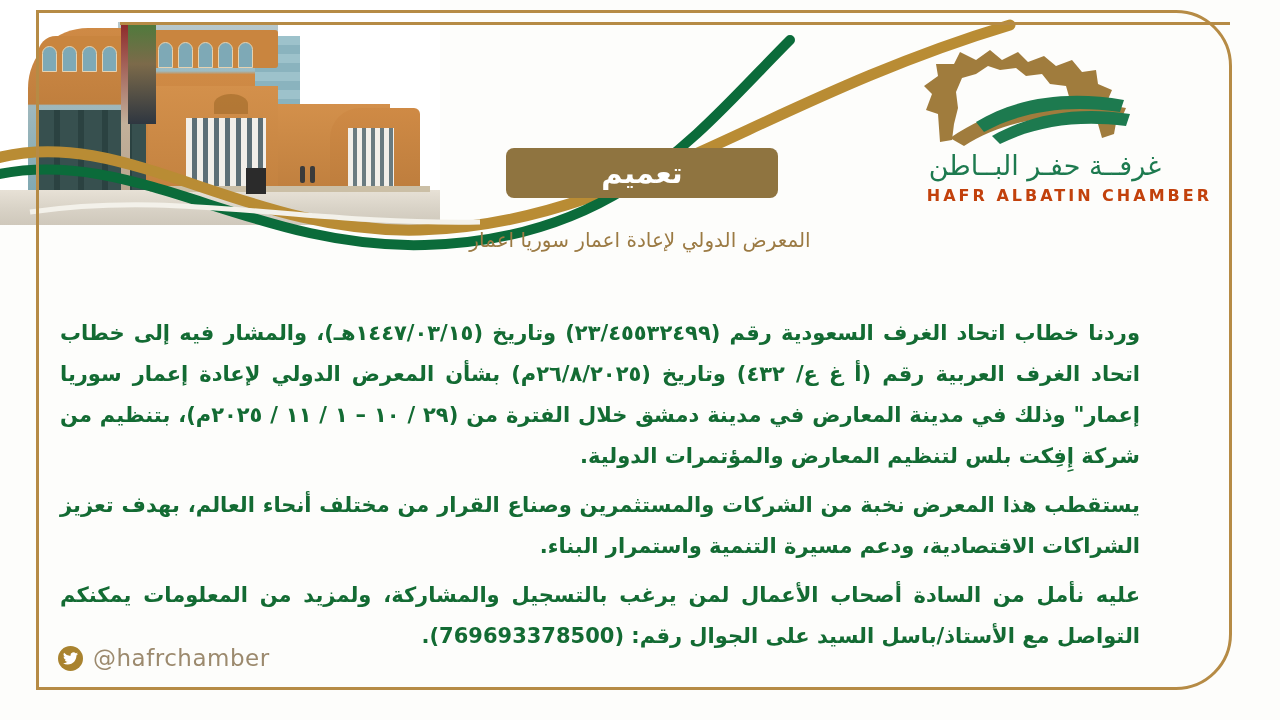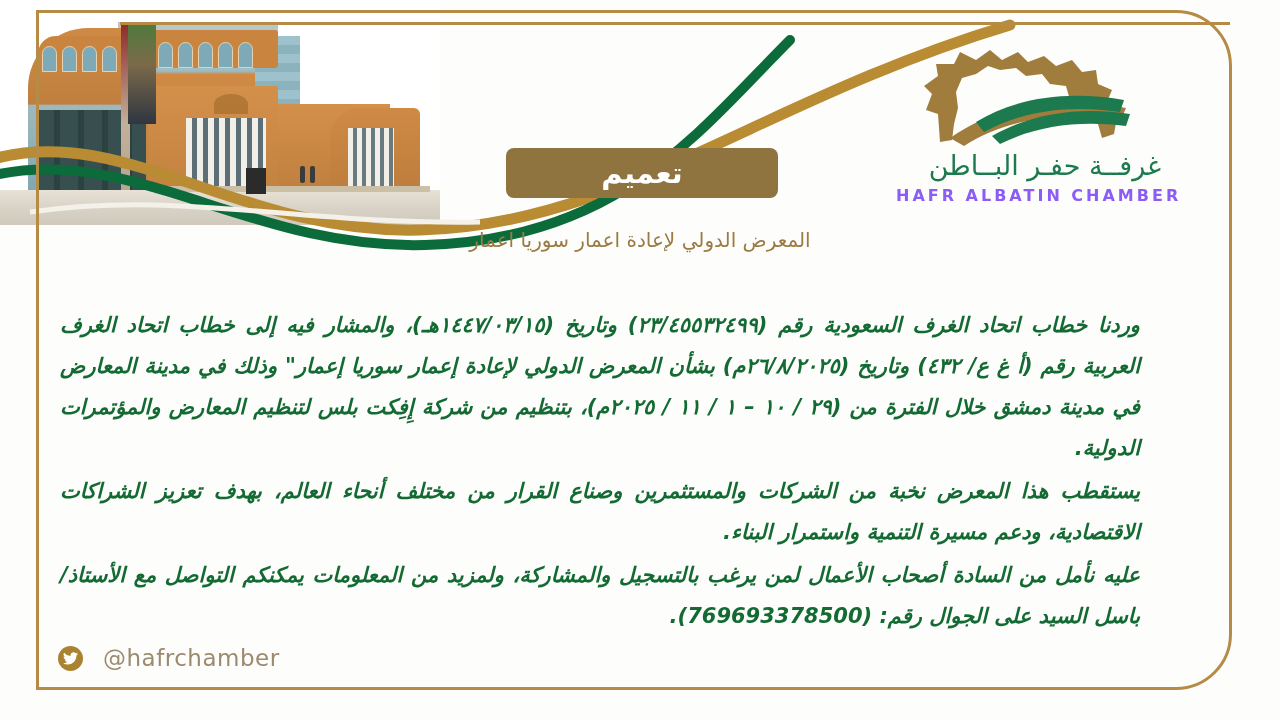--- a/index.html
+++ b/index.html
@@ -269,22 +269,21 @@
     left: 60px;
     top: 305px;
     direction: rtl;
     text-align: justify;
     color: #136b33;
     font-size: 21px;
     font-weight: bold;
     line-height: 1.95;
   }
   .body-text p {
-    margin: 0 0 2px 0;
-    font-style: italic;
+    margin: 8px 0 2px 0;
   }
   .body-text p.center-last {
     text-align: justify;
   }
 
   
   .logo {
     position: absolute;
     left: 880px;
     top: 42px;
@@ -298,38 +297,38 @@
     width: 330px;
     text-align: center;
     color: #1d7a4f;
     font-size: 27px;
     font-weight: normal;
     direction: rtl;
     letter-spacing: 2px;
   }
   .logo-text-en {
     position: absolute;
-    left: 16px;
+    left: 2px;
     top: 144px;
     width: 330px;
-    text-align: left;
-    color: #8b5cf6;
+    text-align: right;
+    color: #c2410c;
     font-size: 16px;
     font-weight: bold;
     letter-spacing: 3px;
   }
 
   
   .social {
     position: absolute;
     left: 58px;
     top: 645px;
     display: flex;
     align-items: center;
-    gap: 20px;
+    gap: 10px;
   }
   .tw-circle {
     width: 25px;
     height: 25px;
     border-radius: 50%;
     background: #a9832f;
     display: flex;
     align-items: center;
     justify-content: center;
   }

